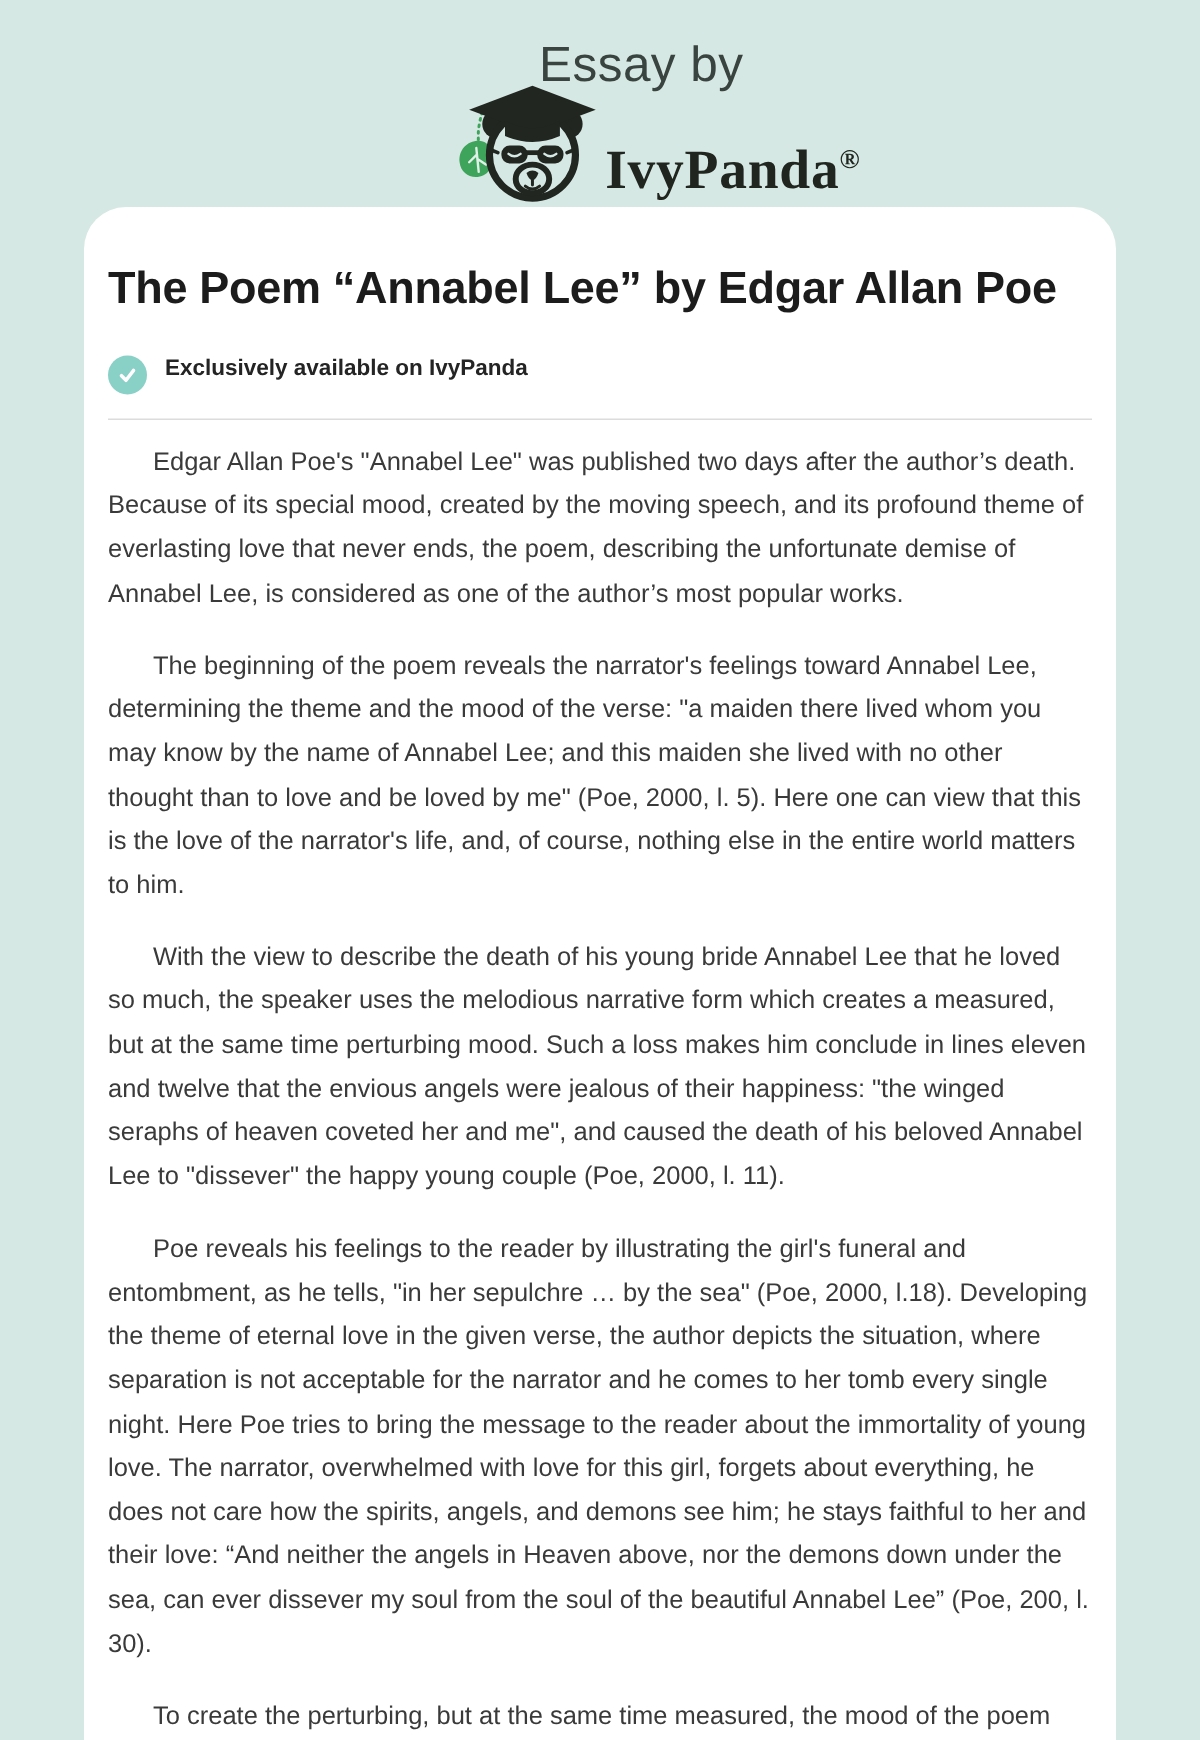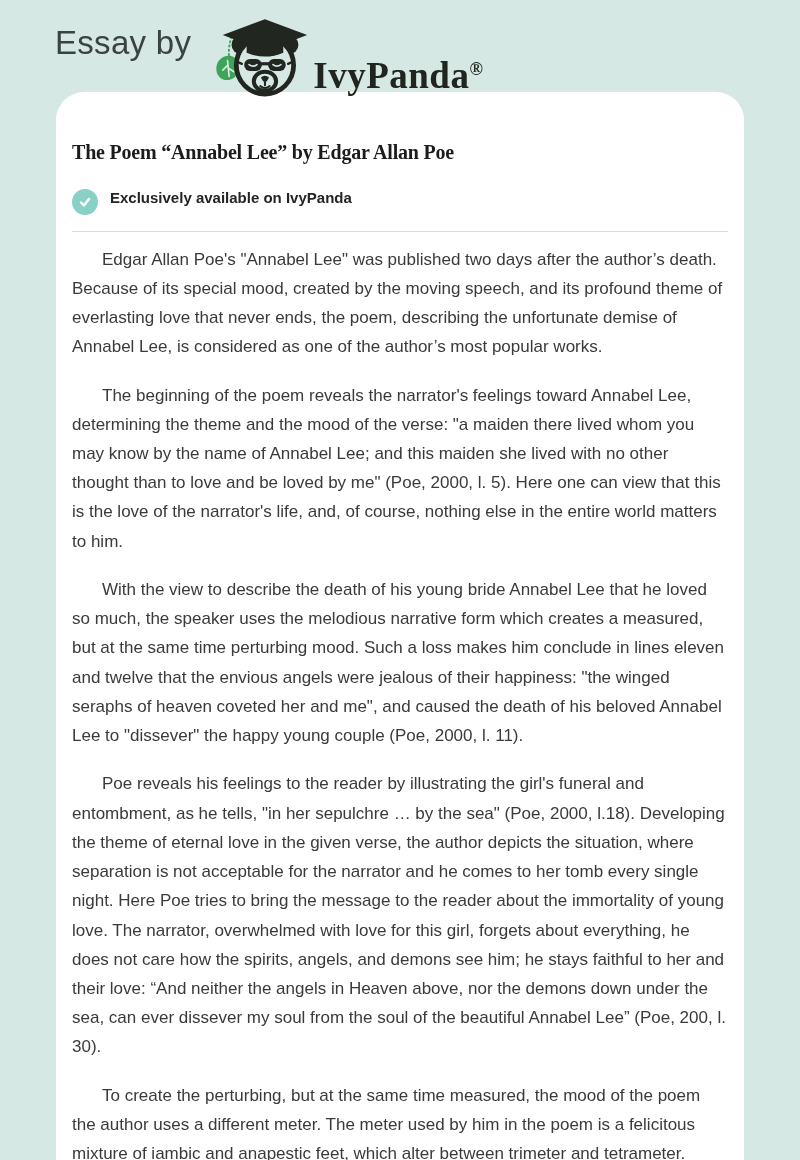--- a/index.html
+++ b/index.html
@@ -7,23 +7,24 @@
   body {
     width: 800px;
     min-height: 1160px;
     background: #d6e8e3;
     font-family: "Liberation Sans", sans-serif;
   }
 
   
   .site-header {
     display: flex;
-    align-items: flex-start;
+    align-items: center;
     padding: 24px 0 0 55px;
-    height: 92px;
+    height: 138px;
+    flex-direction: column;
   }
   .essay-by {
     font-size: 33px;
     color: #39433f;
     letter-spacing: 0.3px;
   }
   .logo {
     display: flex;
     align-items: center;
     margin-left: 14px;
@@ -42,27 +43,26 @@
 
   
   .card {
     width: 688px;
     margin: 0 auto 48px auto;
     background: #ffffff;
     border-radius: 28px;
     padding: 34px 16px 30px 16px;
   }
   .essay-title {
-    margin: 12px 0 22px 0;
-    font-size: 20px;
+    margin: 0 0 22px 0;
+    font-size: 30px;
     line-height: 1.43;
     font-weight: 700;
     color: #1c1c1c;
     letter-spacing: -0.2px;
-    font-family: Liberation Serif, serif;
   }
   .badge-row {
     display: flex;
     margin: 0 0 16px 0;
   }
   .check-circle {
     width: 26px;
     height: 26px;
     border-radius: 50%;
     background: #89d0c7;

